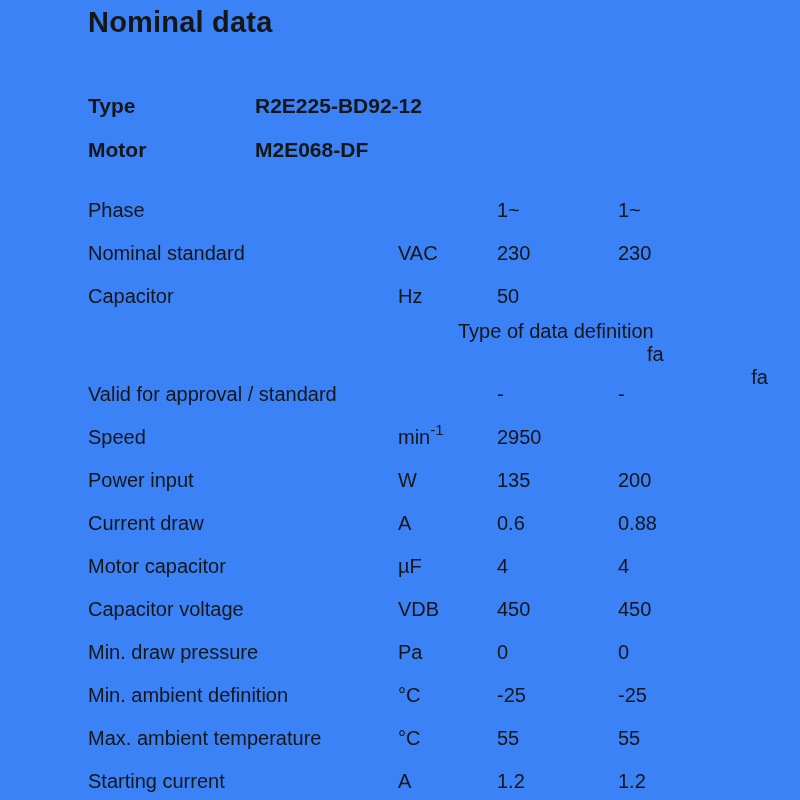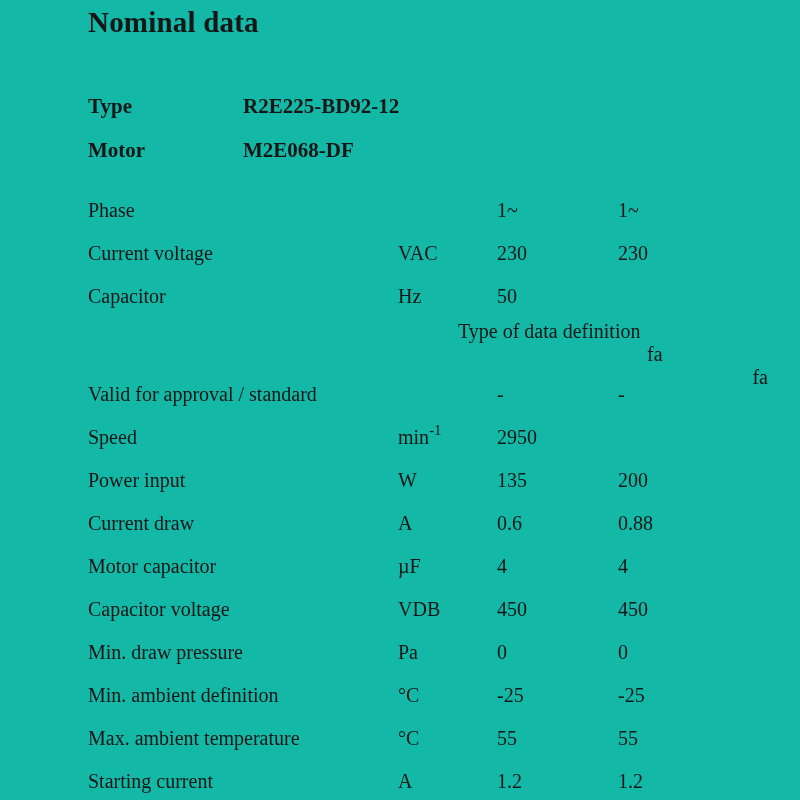--- a/index.html
+++ b/index.html
@@ -1,21 +1,21 @@
 <!DOCTYPE html>
 <html><head>
 <meta charset="utf-8">
 <style>
   html, body { margin: 0; padding: 0; background: #ffffff; }
   .page {
     position: relative;
     width: 800px;
     height: 800px;
-    background: #14b8a6;
-    font-family: Liberation Serif, serif;
+    background: #3b82f6;
+    font-family: Liberation Sans, sans-serif;
     color: #161616;
     overflow: hidden;
   }
   .title {
     position: absolute;
     left: 88px;
     top: 6px;
     font-size: 29px;
     font-weight: 700;
     letter-spacing: 0.2px;
@@ -25,20 +25,21 @@
     left: 88px;
     top: 84px;
     width: 660px;
   }
   .id-row {
     display: flex;
     height: 44px;
     align-items: center;
     font-size: 21px;
     font-weight: 700;
+    gap: 12px;
   }
   .id-row .id-label { width: 155px; }
   .data-table {
     position: absolute;
     left: 88px;
     top: 179px;
     width: 680px;
   }
   .row {
     display: flex;
@@ -81,21 +82,21 @@
   <div class="data-table">
 
     <div class="row">
       <span class="c-label">Phase</span>
       <span class="c-unit"><span></span><sup class="u-sup"></sup></span>
       <span class="c-v1">1~</span>
       <span class="c-v2">1~</span>
     </div>
 
     <div class="row">
-      <span class="c-label">Current voltage</span>
+      <span class="c-label">Nominal standard</span>
       <span class="c-unit"><span>VAC</span><sup class="u-sup"></sup></span>
       <span class="c-v1">230</span>
       <span class="c-v2">230</span>
     </div>
 
     <div class="row">
       <span class="c-label">Capacitor</span>
       <span class="c-unit"><span>Hz</span><sup class="u-sup"></sup></span>
       <span class="c-v1">50</span>
     </div>

